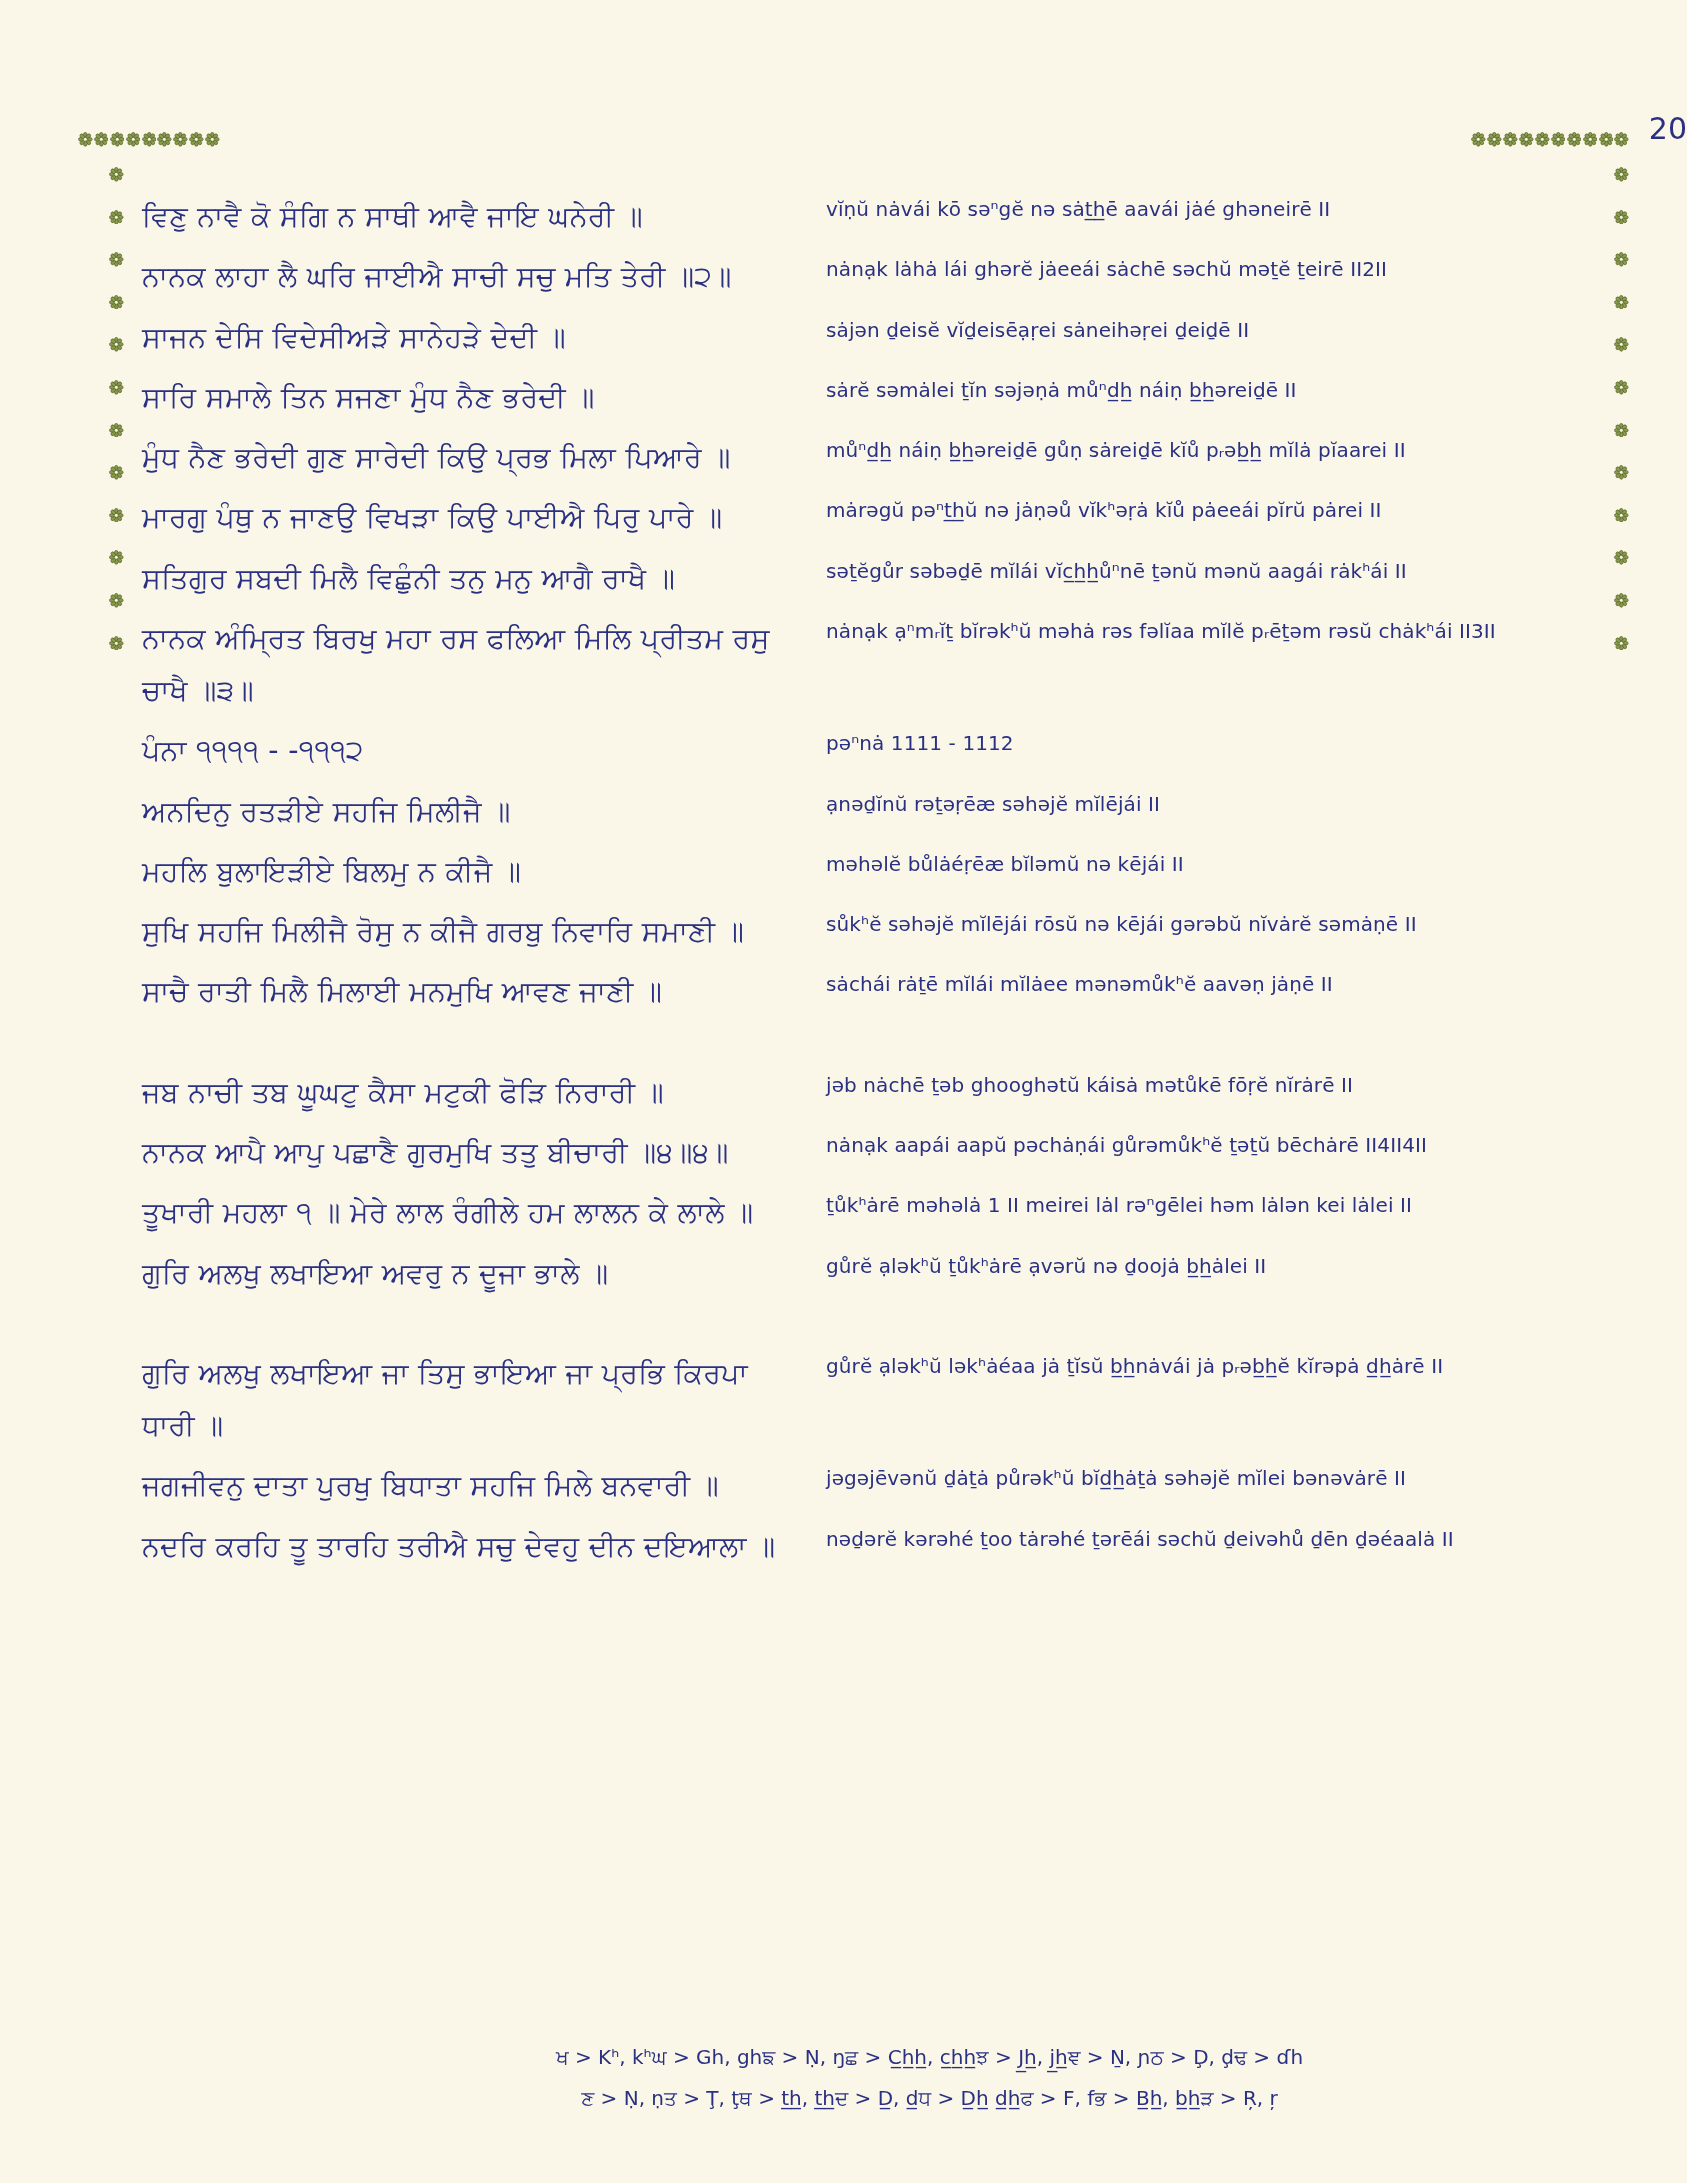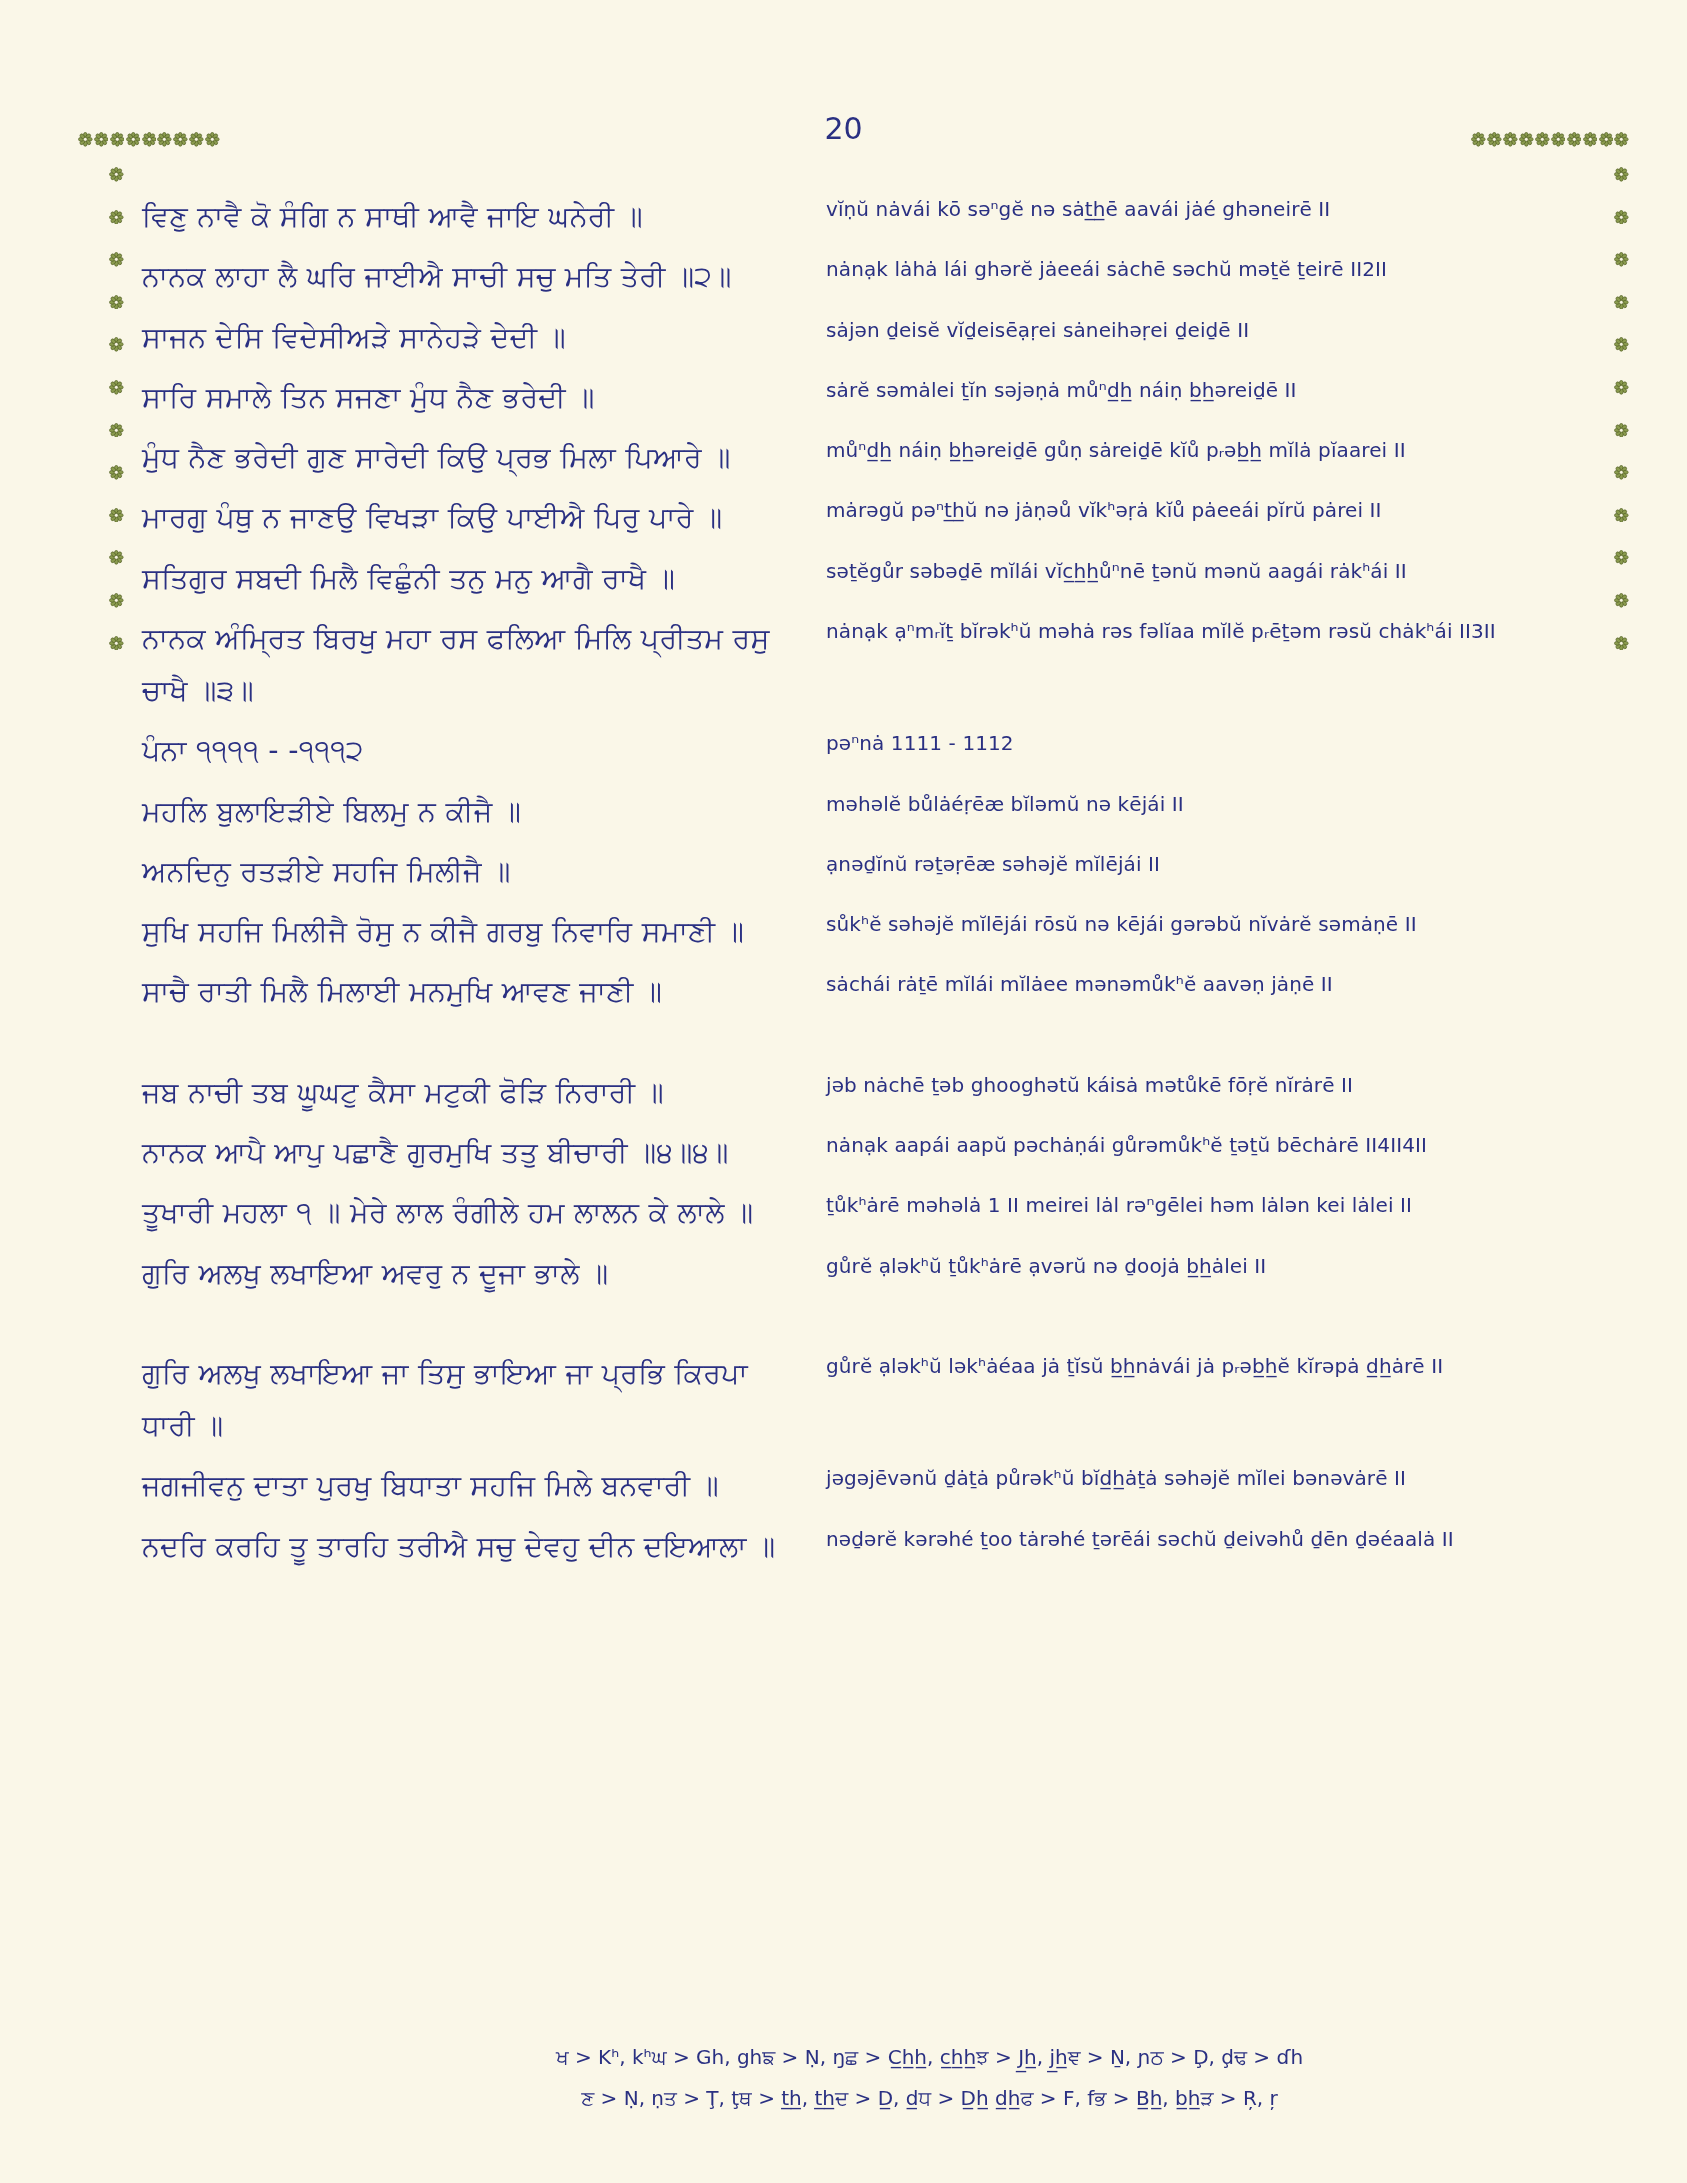--- a/index.html
+++ b/index.html
@@ -6,21 +6,21 @@
   body{
     width:1687px;height:2183px;
     background:#FAF7E8;
     position:relative;
     overflow:hidden;
     font-family:"DejaVu Sans", sans-serif;
     color:#2A3082;
   }
   #page-number{
     position:absolute;top:111px;left:0;width:100%;
-    text-align:center;font-size:30px;font-weight:400;
+    text-align:right;font-size:30px;font-weight:400;
   }
   
   .orn-row{position:absolute;display:flex;gap:1.3px;}
   .orn-col{position:absolute;display:flex;flex-direction:column;gap:28px;}
   #orn-tl-row{left:78px;top:132px;}
   #orn-l-col{left:109px;top:167px;}
   #orn-tr-row{right:58px;top:132px;}
   #orn-r-col{right:58px;top:167px;}
   
   #content{
@@ -572,26 +572,26 @@
     </div>
     <div class="verse-row">
       <div class="g-cell">ਨਾਨਕ ਅੰਮ੍ਰਿਤ ਬਿਰਖੁ ਮਹਾ ਰਸ ਫਲਿਆ ਮਿਲਿ ਪ੍ਰੀਤਮ ਰਸੁ ਚਾਖੈ ॥੩॥</div>
       <div class="r-cell">nȧnạk ạⁿmᵣĭṯ bĭrəkʰŭ məhȧ rəs fəlĭaa mĭlĕ pᵣēṯəm rəsŭ chȧkʰái II3II</div>
     </div>
     <div class="verse-row centered">
       <div class="g-cell">ਪੰਨਾ ੧੧੧੧ - -੧੧੧੨</div>
       <div class="r-cell">pəⁿnȧ 1111 - 1112</div>
     </div>
     <div class="verse-row">
+      <div class="g-cell">ਅਨਦਿਨੁ ਰਤੜੀਏ ਸਹਜਿ ਮਿਲੀਜੈ ॥</div>
+      <div class="r-cell">ạnəḏĭnŭ rəṯəṛēæ səhəjĕ mĭlējái II</div>
+    </div>
+    <div class="verse-row">
       <div class="g-cell">ਮਹਲਿ ਬੁਲਾਇੜੀਏ ਬਿਲਮੁ ਨ ਕੀਜੈ ॥</div>
       <div class="r-cell">məhəlĕ bůlȧéṛēæ bĭləmŭ nə kējái II</div>
-    </div>
-    <div class="verse-row">
-      <div class="g-cell">ਅਨਦਿਨੁ ਰਤੜੀਏ ਸਹਜਿ ਮਿਲੀਜੈ ॥</div>
-      <div class="r-cell">ạnəḏĭnŭ rəṯəṛēæ səhəjĕ mĭlējái II</div>
     </div>
     <div class="verse-row">
       <div class="g-cell">ਸੁਖਿ ਸਹਜਿ ਮਿਲੀਜੈ ਰੋਸੁ ਨ ਕੀਜੈ ਗਰਬੁ ਨਿਵਾਰਿ ਸਮਾਣੀ ॥</div>
       <div class="r-cell">sůkʰĕ səhəjĕ mĭlējái rōsŭ nə kējái gərəbŭ nĭvȧrĕ səmȧṇē II</div>
     </div>
     <div class="verse-row">
       <div class="g-cell">ਸਾਚੈ ਰਾਤੀ ਮਿਲੈ ਮਿਲਾਈ ਮਨਮੁਖਿ ਆਵਣ ਜਾਣੀ ॥</div>
       <div class="r-cell">sȧchái rȧṯē mĭlái mĭlȧee mənəmůkʰĕ aavəṇ jȧṇē II</div>
     </div>
     <div class="verse-row gap-before">

